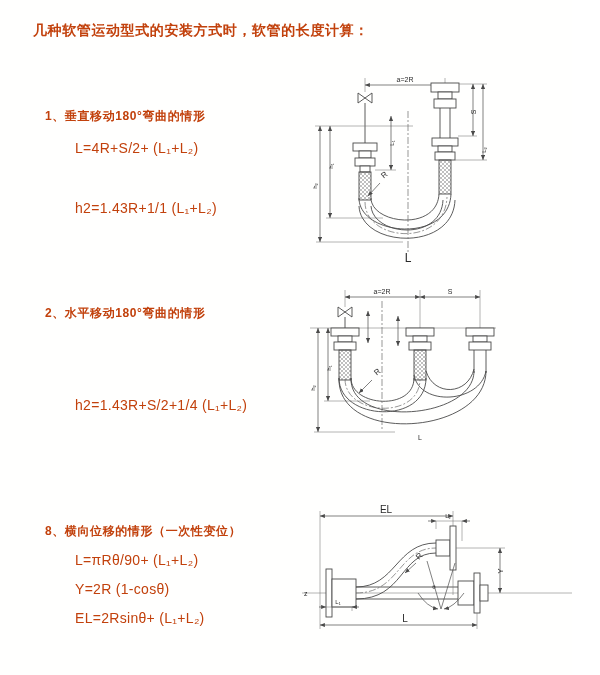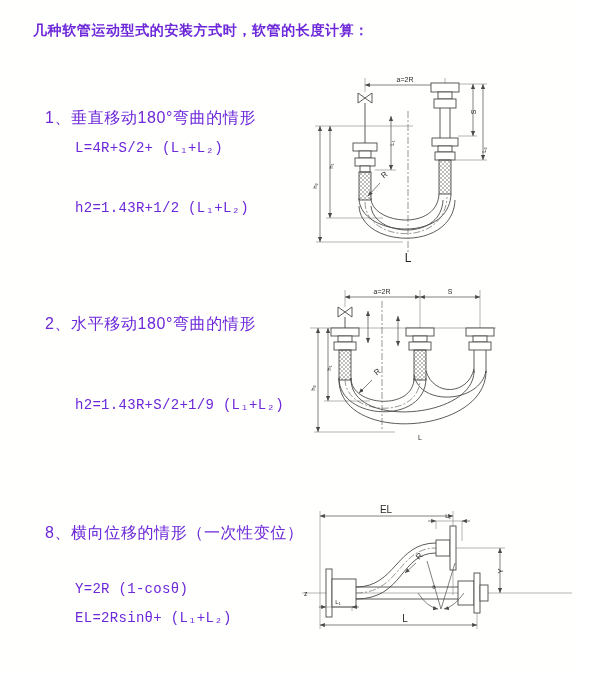--- a/index.html
+++ b/index.html
@@ -1,41 +1,41 @@
 <!DOCTYPE html>
 <html><head>
 <meta charset="utf-8">
 <style>
   html,body{margin:0;padding:0;background:#ffffff;}
   .page{
     position:relative;width:572px;height:675px;background:#fffffe;
-    font-family:"Liberation Sans","DejaVu Sans",sans-serif;color:#6d28d9;overflow:hidden;
+    font-family:"Liberation Sans","DejaVu Sans",sans-serif;color:#c2410c;overflow:hidden;
   }
   .title{position:absolute;left:33px;top:22px;font-size:14px;font-weight:600;letter-spacing:.6px;}
-  .sec-h{position:absolute;font-size:16px;font-weight:400;letter-spacing:.6px;}
-  .fml{position:absolute;font-size:14px;font-weight:400;letter-spacing:.3px;font-family:Liberation Mono, monospace;}
+  .sec-h{position:absolute;font-size:12px;font-weight:700;letter-spacing:.6px;}
+  .fml{position:absolute;font-size:14px;font-weight:400;letter-spacing:.3px;}
   svg{position:absolute;overflow:visible;}
   svg .ln{stroke:#4a4a4a;fill:none;stroke-width:0.9;}
   svg .fit{fill:#fffffe;stroke:#4a4a4a;stroke-width:0.9;}
   svg .hb{fill:url(#hx);stroke:#4a4a4a;stroke-width:0.9;}
   svg .tn{stroke:#777;fill:none;stroke-width:0.55;}
   svg .dim{stroke:#4a4a4a;fill:none;stroke-width:0.7;}
   svg .cl{stroke:#6a6a6a;fill:none;stroke-width:0.7;stroke-dasharray:7 2 2 2;}
   svg text{fill:#2a2a2a;stroke:none;font-family:"Liberation Sans","DejaVu Sans",sans-serif;}
 </style>
 </head>
 <body>
 
 <div class="page">
 
   <div class="title">几种软管运动型式的安装方式时，软管的长度计算：</div>
 
   <div class="sec-h" style="left:45px;top:108px">1、垂直移动180°弯曲的情形</div>
   <div class="fml" style="left:75px;top:140px">L=4R+S/2+ (L₁+L₂)</div>
-  <div class="fml" style="left:75px;top:200px">h2=1.43R+1/2 (L₁+L₂)</div>
+  <div class="fml" style="left:75px;top:200px">h2=1.43R+1/1 (L₁+L₂)</div>
 
   <svg style="left:313px;top:66px" width="290" height="202" viewBox="0 0 290 202">
     <defs>
       <marker id="ar" markerWidth="8" markerHeight="7" refX="7" refY="3" orient="auto-start-reverse">
         <path d="M0,0 L7,3 L0,6 Z" fill="#4a4a4a"></path>
       </marker>
       <pattern id="hx" patternUnits="userSpaceOnUse" width="4" height="4">
         <path d="M0,4 L4,0 M0,0 L4,4" stroke="#8a8a8a" stroke-width="0.55"></path>
       </pattern>
     </defs>
@@ -103,22 +103,22 @@
     </g>
 
     <line class="cl" x1="95" y1="45" x2="95" y2="186"></line>
 
     <text x="73" y="111" font-size="8" text-anchor="middle" transform="rotate(-40 73 111)">R</text>
     <line class="dim" x1="67" y1="117" x2="55" y2="130" marker-end="url(#ar)"></line>
 
     <text x="95" y="196" font-size="12" text-anchor="middle">L</text>
   </svg>
 
-  <div class="sec-h" style="left:45px;top:314px">2、水平移动180°弯曲的情形</div>
-  <div class="fml" style="left:75px;top:397px">h2=1.43R+S/2+1/9 (L₁+L₂)</div>
+  <div class="sec-h" style="left:45px;top:305px">2、水平移动180°弯曲的情形</div>
+  <div class="fml" style="left:75px;top:397px">h2=1.43R+S/2+1/4 (L₁+L₂)</div>
 
   <svg style="left:310px;top:283px" width="250" height="172" viewBox="0 0 250 172">
 
     <line class="tn" x1="35" y1="7" x2="35" y2="24"></line>
     <line class="tn" x1="110" y1="7" x2="110" y2="45"></line>
     <line class="tn" x1="170" y1="7" x2="170" y2="45"></line>
     <line class="dim" x1="35" y1="14" x2="110" y2="14" marker-start="url(#ar)" marker-end="url(#ar)"></line>
     <line class="dim" x1="110" y1="14" x2="170" y2="14" marker-start="url(#ar)" marker-end="url(#ar)"></line>
     <text x="72" y="11" font-size="7" text-anchor="middle">a=2R</text>
     <text x="140" y="11" font-size="7" text-anchor="middle">S</text>
@@ -173,20 +173,21 @@
 
     <line class="cl" x1="72" y1="18" x2="72" y2="148"></line>
 
     <text x="69" y="91" font-size="8" text-anchor="middle" transform="rotate(-40 69 91)">R</text>
     <line class="dim" x1="62" y1="97" x2="49" y2="110" marker-end="url(#ar)"></line>
 
     <text x="110" y="157" font-size="7" text-anchor="middle">L</text>
   </svg>
 
   <div class="sec-h" style="left:45px;top:523px">8、横向位移的情形（一次性变位）</div>
+  <div class="fml" style="left:75px;top:552px">L=πRθ/90+ (L₁+L₂)</div>
   <div class="fml" style="left:75px;top:581px">Y=2R (1-cosθ)</div>
   <div class="fml" style="left:75px;top:610px">EL=2Rsinθ+ (L₁+L₂)</div>
 
   <svg style="left:300px;top:503px" width="300" height="160" viewBox="0 0 300 160">
 
     <line class="tn" x1="2" y1="90" x2="290" y2="90"></line>
     <text x="4" y="93" font-size="7">z</text>
 
     <line class="tn" x1="20" y1="8" x2="20" y2="126"></line>
     <line class="tn" x1="153" y1="8" x2="153" y2="23"></line>

